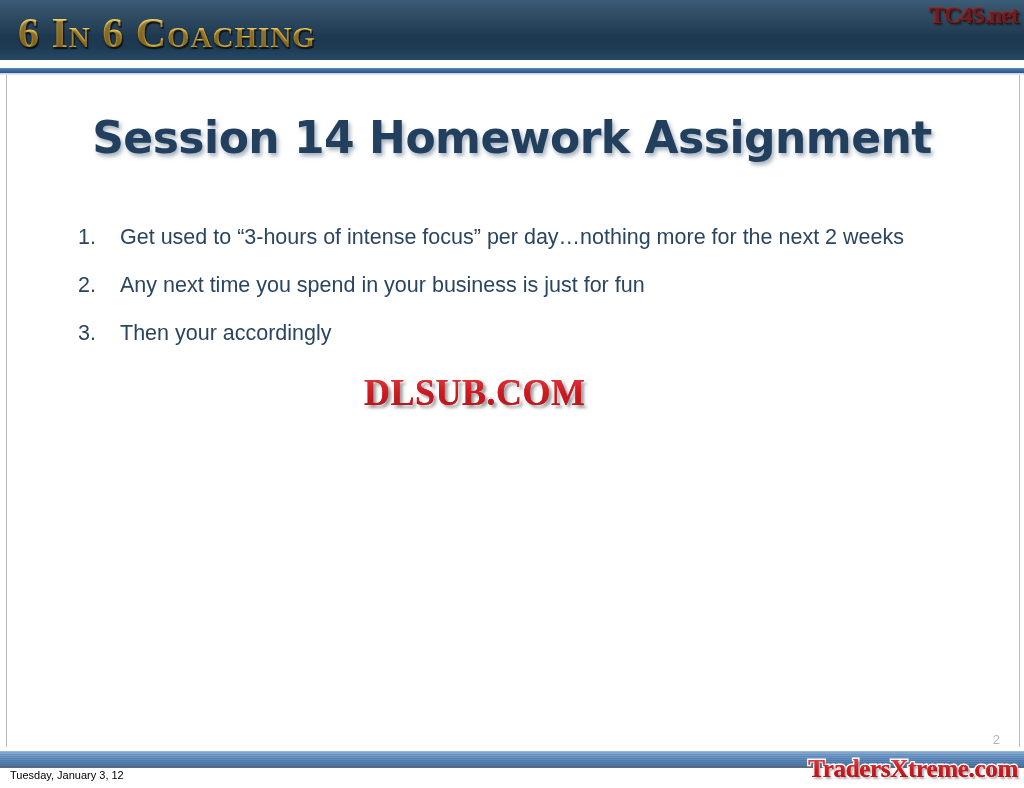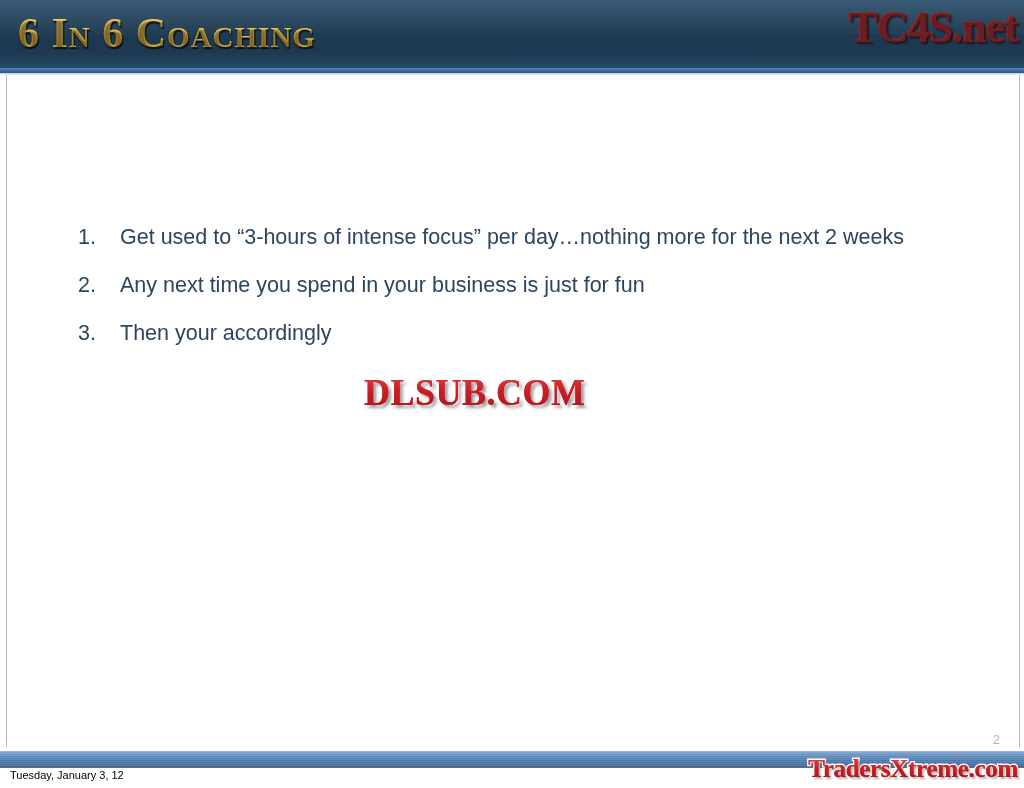--- a/index.html
+++ b/index.html
@@ -19,21 +19,21 @@
     overflow: hidden;
     background: #ffffff;
   }
 
   
   .header-banner {
     position: absolute;
     left: 0;
     top: 0;
     width: 1024px;
-    height: 68px;
+    height: 60px;
     background: linear-gradient(180deg, #2d506f 0%, #27475f 18%, #1e3950 55%, #1d3a52 78%, #264a66 100%);
     overflow: hidden;
   }
   .header-banner::after {
     content: "";
     position: absolute;
     left: 0; right: 0; bottom: 0;
     height: 7px;
     background: linear-gradient(180deg, #35608a 0%, #2a5078 45%, #1a3category 100%);
   }
@@ -73,21 +73,21 @@
     color: rgba(0,0,0,0.5);
     transform: translate(1.5px, 2px);
     white-space: nowrap;
     z-index: 0;
   }
   .header-logo {
     position: absolute;
     right: 6px;
     top: 2px;
     font-family: "Liberation Serif", "DejaVu Serif", serif;
-    font-size: 44px;
+    font-size: 24px;
     font-weight: bold;
     letter-spacing: -1px;
     color: #6b1f22;
     text-shadow:
        1px 1px 0 #3c1214,
        2px 2px 2px rgba(0,0,0,0.55),
       -1px -1px 0 #8e2c2f;
     white-space: nowrap;
   }
 
@@ -281,20 +281,21 @@
     <div class="header-sheen"></div>
     <div class="header-title-shadow">6 In 6 Coaching</div>
     <div class="header-title">6 In 6 Coaching</div>
     <div class="header-logo">TC4S.net</div>
   </div>
   <div class="header-rule"></div>
   <div class="header-rule-hi"></div>
 
   <div class="body-frame"></div>
 
+  <div class="slide-title">Session 14 Homework Assignment</div>
 
   <div class="bullet-list">
 
     <div class="bullet-item one">
       <div class="bullet-num">1.</div>
       <div class="bullet-text">Get used to “3-hours of intense focus” per day…nothing more for the next 2 weeks</div>
     </div>
 
     <div class="bullet-item two">
       <div class="bullet-num">2.</div>

